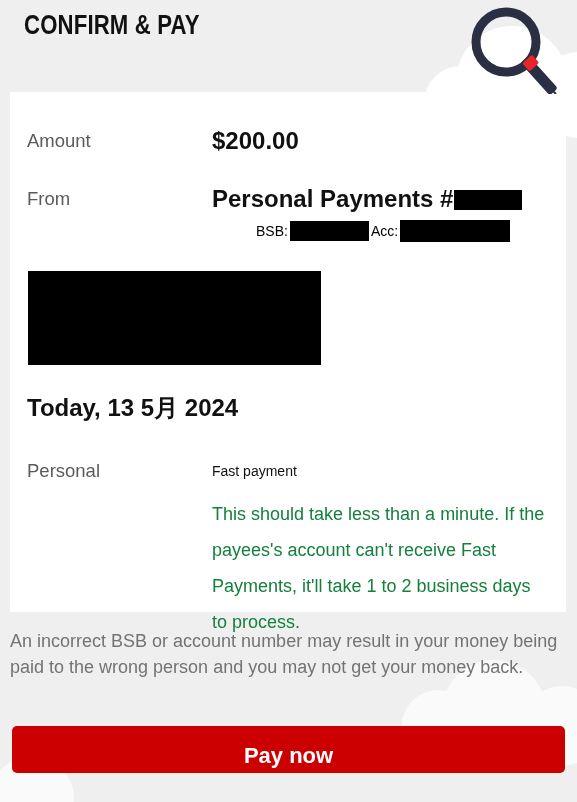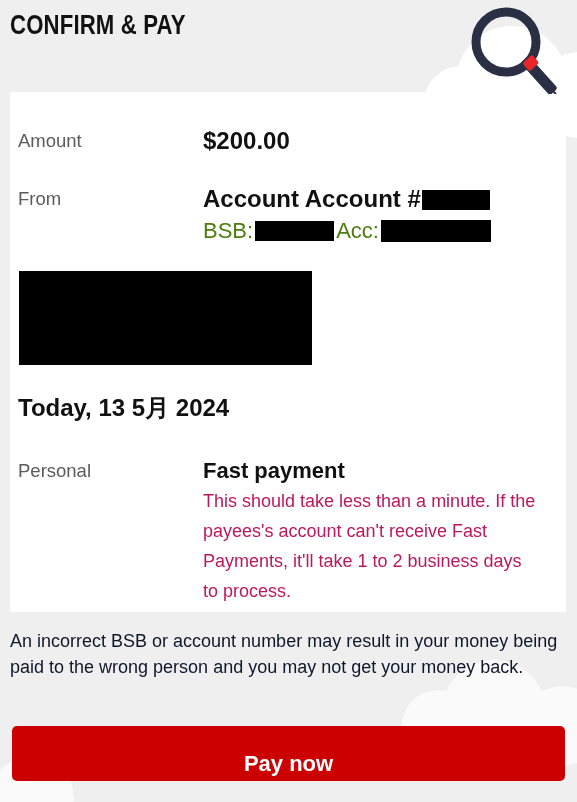--- a/index.html
+++ b/index.html
@@ -78,21 +78,21 @@
     background: #fafafa;
     border-radius: 50%;
   }
   .cloud-left-bottom .c1 { left: 30px; top: 0px;  width: 84px; height: 84px; }
   .cloud-left-bottom .c2 { left: 0px;  top: 22px; width: 60px; height: 60px; }
 
   
   .header {
     position: relative;
     z-index: 2;
-    padding: 8px 12px 0 10px;
+    padding: 8px 12px 0 24px;
   }
   .page-title {
     font-family: "Liberation Sans Narrow", "Liberation Sans", sans-serif;
     font-weight: 700;
     font-size: 27px;
     letter-spacing: 0.2px;
     line-height: 34px;
     color: #111111;
     transform: scaleX(0.82);
     transform-origin: left center;
@@ -123,21 +123,21 @@
     width: 556px;
     height: 520px;
     background: #ffffff;
     z-index: 2;
     padding: 18px 0 0 0;
   }
 
   .row {
     display: flex;
     align-items: flex-start;
-    padding: 0 16px 0 8px;
+    padding: 0 16px 0 17px;
   }
   .row .label {
     width: 185px;
     flex: 0 0 185px;
     font-size: 18.5px;
     line-height: 26px;
     color: #5b5b5b;
     font-weight: 400;
   }
   .row .value {
@@ -151,83 +151,84 @@
   .row-when    { margin-top: 30px; }
   .row-service { margin-top: 37px; }
 
   .val-strong {
     font-size: 24px;
     font-weight: 700;
     line-height: 26px;
     color: #111111;
   }
   .val-plain {
-    font-size: 22px;
-    line-height: 26px;
-    color: #4d7c0f;
+    font-size: 14px;
+    line-height: 26px;
+    color: #000000;
+    margin-left: 44px;
   }
 
   
   .redact {
     display: inline-block;
     background: #000000;
     vertical-align: middle;
   }
   .redact-acctnum { width: 68px;  height: 20px; margin-left: 1px; position: relative; top: -1px; }
   .redact-bsb     { width: 79px;  height: 20px; margin: 0 2px; position: relative; top: -1px; }
   .redact-acc     { width: 110px; height: 22px; margin-left: 2px; position: relative; top: -1px; }
   .redact-to      { display: block; width: 293px; height: 94px; margin-left: 1px; }
 
   .from-line2 { margin-top: 6px; white-space: nowrap; }
 
   .service-title {
-    font-size: 22px;
-    font-weight: 700;
+    font-size: 14px;
+    font-weight: 400;
     line-height: 26px;
     color: #111111;
   }
   .service-desc {
     font-size: 18px;
-    line-height: 30px;
-    color: #be185d;
-    margin-top: 2px;
+    line-height: 36px;
+    color: #15803d;
+    margin-top: 12px;
     max-width: 335px;
   }
 
   
   .warning {
     position: absolute;
     left: 10px;
     top: 628px;
     width: 552px;
     z-index: 2;
     font-size: 18px;
     line-height: 26px;
-    color: #0f172a;
+    color: #737373;
   }
 
   
   .pay-button {
     position: absolute;
     left: 12px;
     top: 726px;
     width: 553px;
-    height: 55px;
+    height: 47px;
     background: #cc0000;
     border: none;
     border-radius: 5px;
     color: #ffffff;
     font-family: "Liberation Sans", sans-serif;
     font-size: 22px;
     font-weight: 700;
     line-height: 59px;
     text-align: center;
     cursor: pointer;
     z-index: 3;
-    padding: 8px;
+    padding: 0;
   }
 </style>
 </head>
 <body>
 
 <div class="cloud-top">
   <div class="puff p1"></div>
   <div class="puff p2"></div>
   <div class="puff p3"></div>
   <div class="base"></div>
@@ -263,21 +264,21 @@
   <div class="row row-amount">
     <div class="label">Amount</div>
     <div class="value">
       <div class="val-strong">$200.00</div>
     </div>
   </div>
 
   <div class="row row-from">
     <div class="label">From</div>
     <div class="value">
-      <div class="val-strong"><span>Account Account #</span><span class="redact redact-acctnum"></span></div>
+      <div class="val-strong"><span>Personal Payments #</span><span class="redact redact-acctnum"></span></div>
       <div class="val-plain from-line2"><span>BSB:</span><span class="redact redact-bsb"></span><span>Acc:</span><span class="redact redact-acc"></span></div>
     </div>
   </div>
 
   <div class="row row-to">
     <div class="value">
       <span class="redact redact-to"></span>
     </div>
   </div>
 

